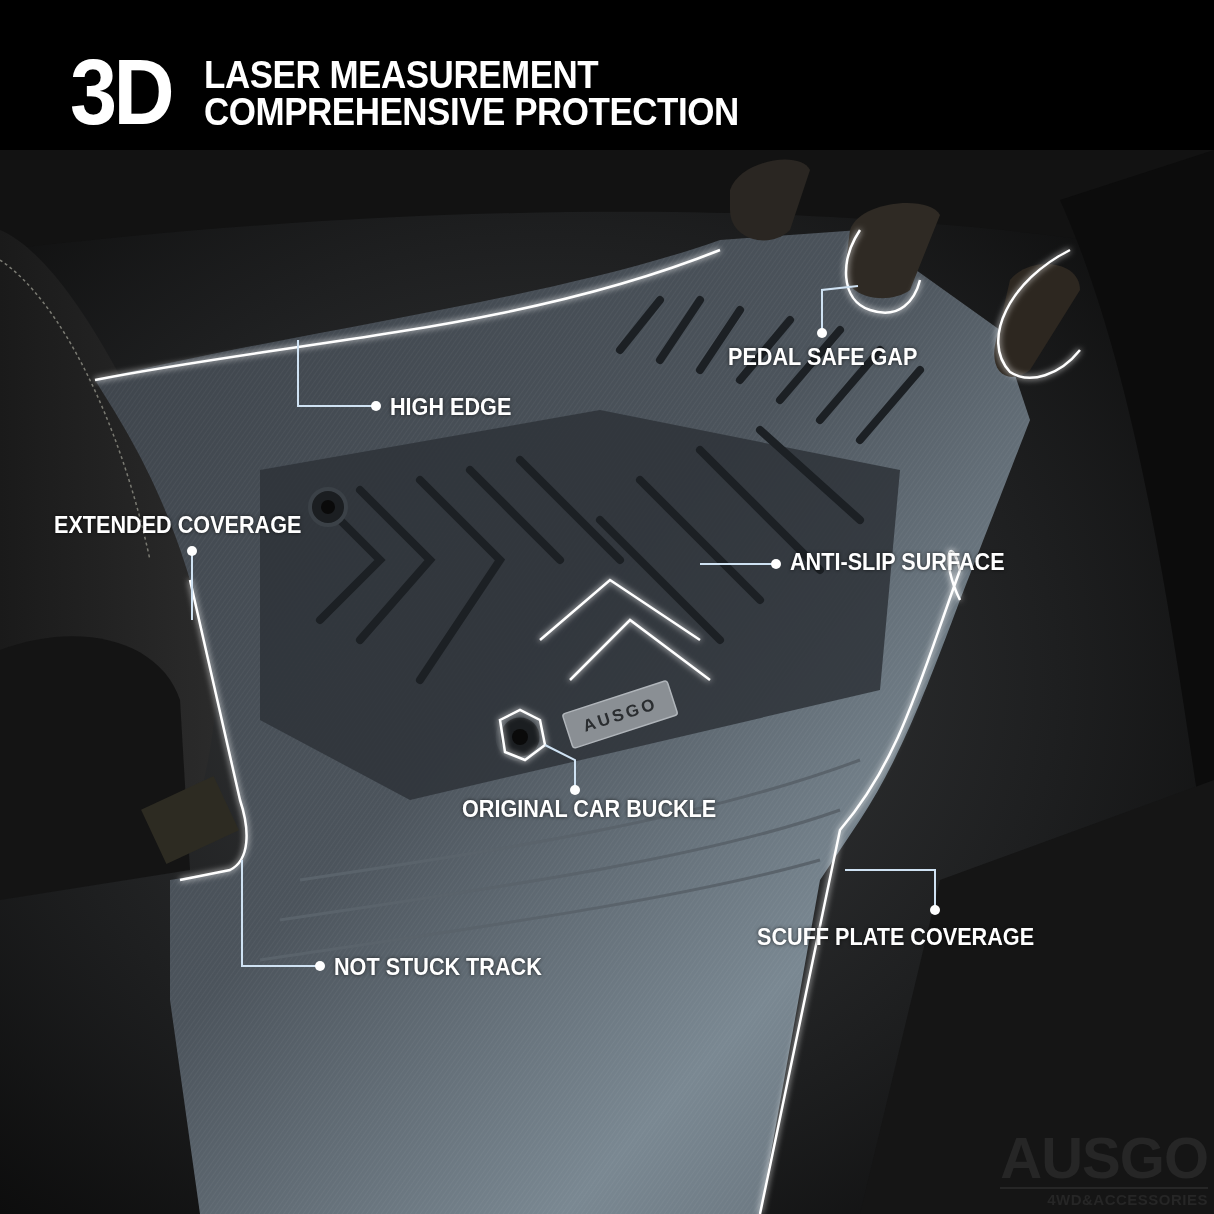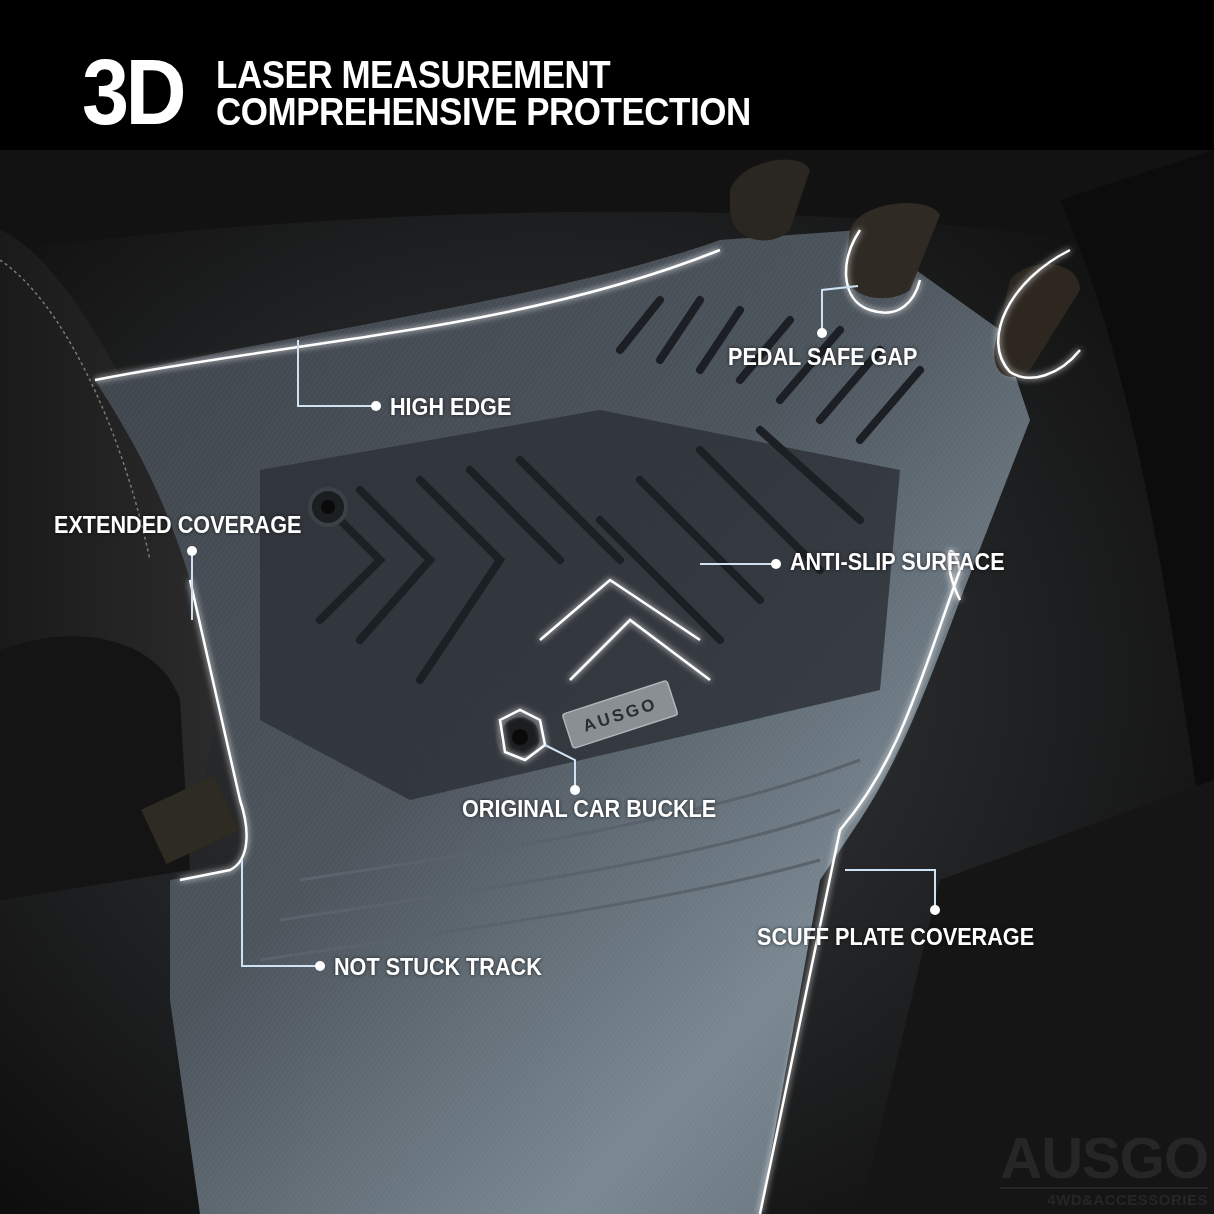--- a/index.html
+++ b/index.html
@@ -1,18 +1,18 @@
 <!DOCTYPE html>
 <html><head>
 <meta charset="utf-8">
 <style>
   html, body { margin:0; padding:0; background:#000; }
   body { width:1214px; height:1214px; overflow:hidden; position:relative;
          font-family:"Liberation Sans", "DejaVu Sans", sans-serif; }
-  .header { position:absolute; left:0; top:0; width:1018px; height:150px; background:#000; z-index:5;margin-left:12px; }
+  .header { position:absolute; left:0; top:0; width:1018px; height:150px; background:#000; z-index:5; }
   .big3d { position:absolute; left:70px; top:52px; color:#fff; font-weight:bold;
            font-size:92px; line-height:80px; letter-spacing:-4px; transform:scaleX(0.92); transform-origin:left; }
   .headline { position:absolute; left:204px; color:#fff; font-weight:bold; font-size:38px;
               line-height:38px; letter-spacing:-0.5px; transform:scaleX(0.92); transform-origin:left; white-space:nowrap; }
   .hl1 { top:56px; }
   .hl2 { top:93px; }
   .scene { position:absolute; left:0; top:150px; width:1214px; height:1064px; z-index:1; }
   .callout { position:absolute; color:#fff; font-weight:bold; font-size:23px; white-space:nowrap;
              letter-spacing:0px; text-shadow:0 0 4px rgba(0,0,0,0.7); z-index:6; transform:scaleX(0.94); transform-origin:left; }
   .brand { position:absolute; right:6px; bottom:6px; z-index:6; text-align:right; }

